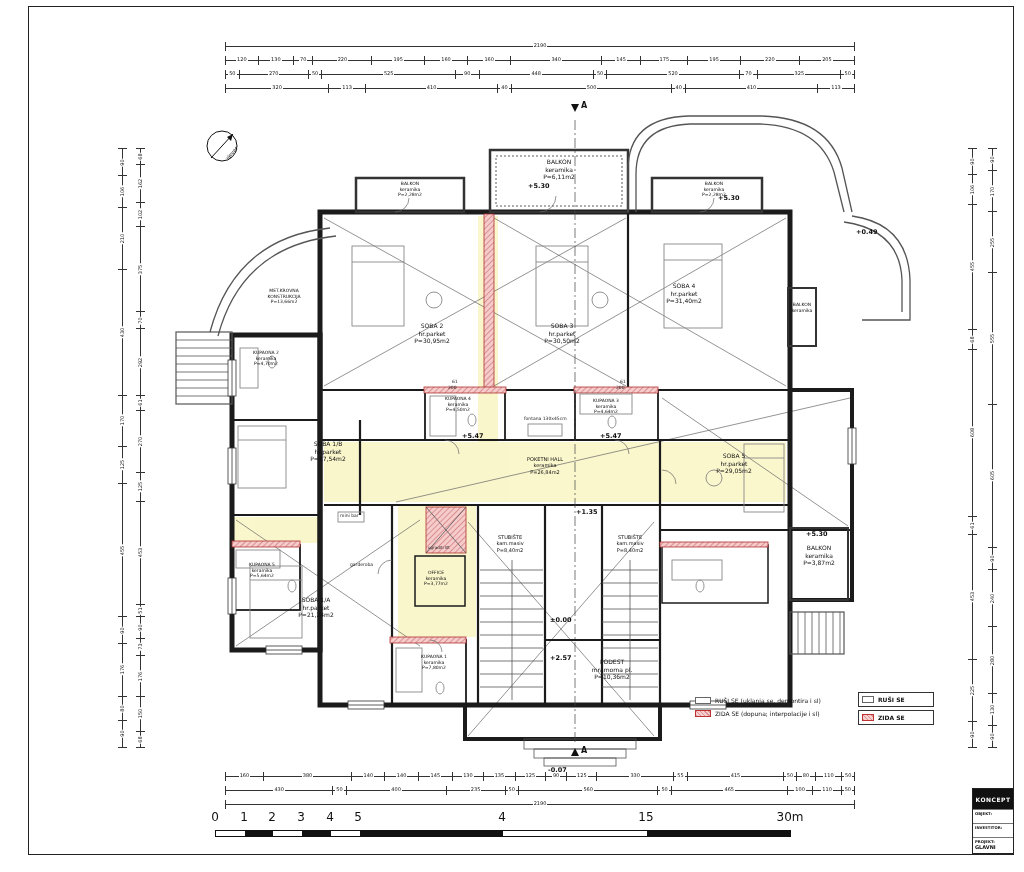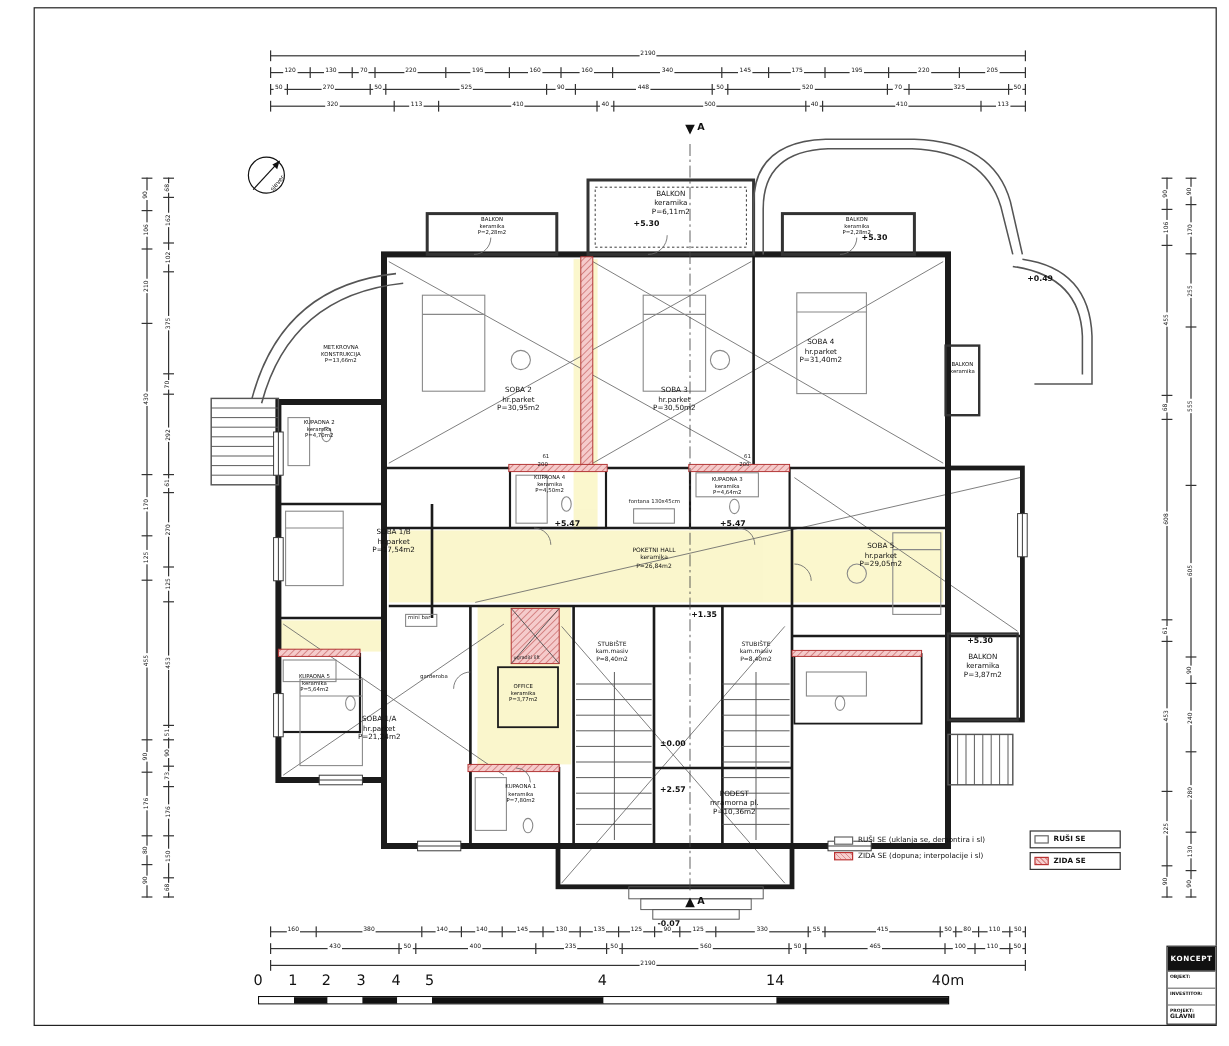--- a/index.html
+++ b/index.html
@@ -740,22 +740,22 @@
   </div>
 </div>
 
 <span class="scale-num" style="left:215px">0</span>
 <span class="scale-num" style="left:244px">1</span>
 <span class="scale-num" style="left:272px">2</span>
 <span class="scale-num" style="left:301px">3</span>
 <span class="scale-num" style="left:330px">4</span>
 <span class="scale-num" style="left:358px">5</span>
 <span class="scale-num" style="left:502px">4</span>
-<span class="scale-num" style="left:646px">14</span>
-<span class="scale-num" style="left:790px">40m</span>
+<span class="scale-num" style="left:646px">15</span>
+<span class="scale-num" style="left:790px">30m</span>
 <div class="scalebar">
   <div class="sseg" style="flex:1;background:#fff"></div>
   <div class="sseg" style="flex:1;background:#111"></div>
   <div class="sseg" style="flex:1;background:#fff"></div>
   <div class="sseg" style="flex:1;background:#111"></div>
   <div class="sseg" style="flex:1;background:#fff"></div>
   <div class="sseg" style="flex:5;background:#111"></div>
   <div class="sseg" style="flex:5;background:#fff"></div>
   <div class="sseg" style="flex:5;background:#111"></div>
 </div>

